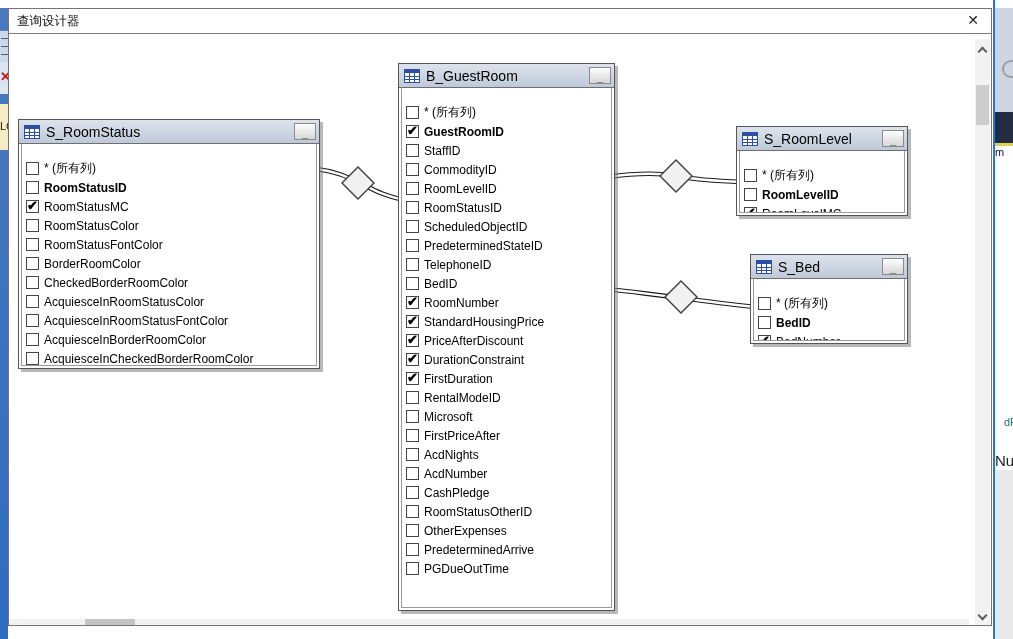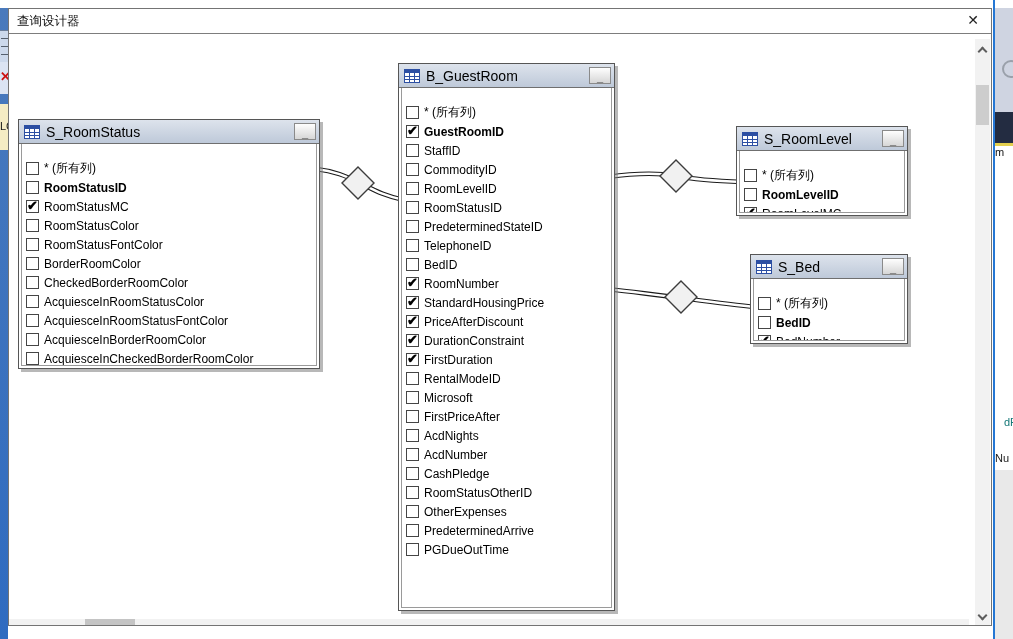--- a/index.html
+++ b/index.html
@@ -25,21 +25,21 @@
              color:#1a1a1a; font-size:11px; line-height:44px; overflow:hidden; }
 
   .right-strip { position:absolute; left:993px; top:0px; width:20px; height:639px; background:#fff;
                  border-left:2px solid #2577d4; overflow:hidden; z-index:1; }
   .rs-lav   { position:absolute; left:0; top:8px; width:20px; height:104px; background:#cfd4e1; }
   .rs-circle{ position:absolute; left:7px; top:60px; width:18px; height:18px; border:2px solid #9aa0aa; border-radius:50%; background:transparent; }
   .rs-navy  { position:absolute; left:0; top:112px; width:20px; height:31px; background:#232c41; }
   .rs-yellow{ position:absolute; left:0; top:143px; width:20px; height:3px; background:#e3cf4e; }
   .rs-m  { position:absolute; left:0px; top:146px; color:#111; font-size:11px; }
   .rs-dp { position:absolute; left:0px; top:416px; color:#157878; font-size:11px;padding-left:9px; }
-  .rs-nu { position:absolute; left:0px; top:452px; color:#222; font-size:11px; }
+  .rs-nu { position:absolute; left:0px; top:452px; color:#222; font-size:15px; }
   .rs-gray { position:absolute; left:0; top:470px; width:20px; height:169px; background:#e9e9e9; }
 
   
   .dialog { position:absolute; left:8px; top:8px; width:984px; height:618px; background:#fff;
             border:1px solid #747474; z-index:2; }
   .dialog-titlebar { position:relative; height:25px; background:#fff; border-bottom:1px solid #7d7d7d;
                      display:flex; align-items:center; padding:0 8px; }
   .dialog-title { font-size:12.5px; color:#111; }
   .dialog-close { position:absolute; right:12px; top:3px; font-size:14px; color:#222; cursor:pointer; }
   .surface { position:absolute; left:0; top:26px; right:0; bottom:0; background:#fff; overflow:hidden; }
@@ -231,20 +231,24 @@
             <div class="field-row">
     <span class="cb"></span>
     <span class="lbl">RoomLevelID</span>
   </div>
             <div class="field-row">
     <span class="cb"></span>
     <span class="lbl">RoomStatusID</span>
   </div>
             <div class="field-row">
     <span class="cb"></span>
+    <span class="lbl">ScheduledObjectID</span>
+  </div>
+            <div class="field-row">
+    <span class="cb"></span>
     <span class="lbl">PredeterminedStateID</span>
   </div>
             <div class="field-row">
     <span class="cb"></span>
     <span class="lbl">TelephoneID</span>
   </div>
             <div class="field-row">
     <span class="cb"></span>
     <span class="lbl">BedID</span>
   </div>

